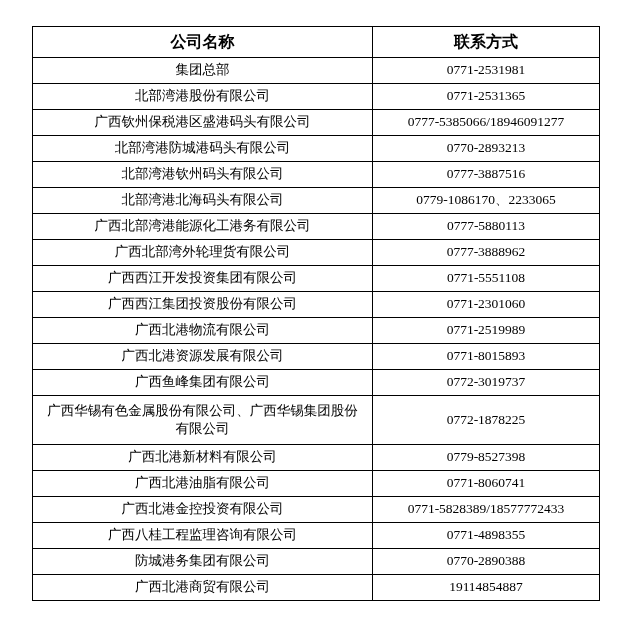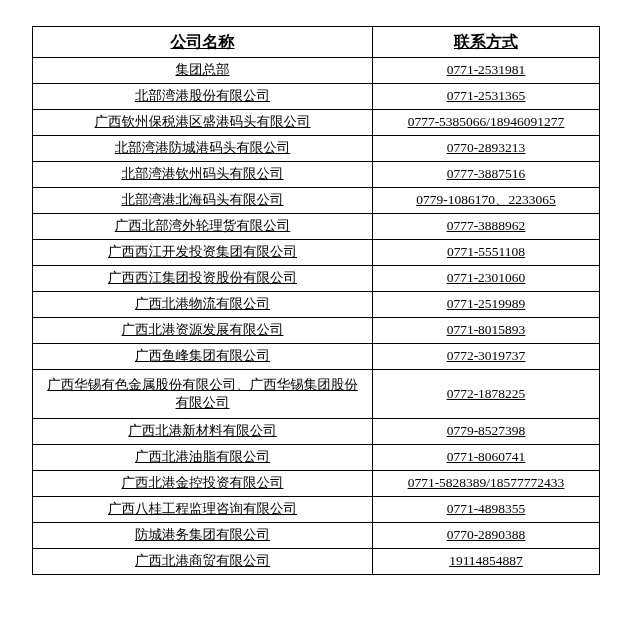--- a/index.html
+++ b/index.html
@@ -12,21 +12,20 @@
     height: 630px;
     font-family: "Liberation Serif", "DejaVu Serif", serif;
     color: #000000;
   }
   .page {
     position: relative;
     width: 631px;
     height: 630px;
     box-sizing: border-box;
     padding: 26px 36px 0 32px;
-    text-decoration: underline;
   }
   table.contact-table {
     width: 567px;
     border-collapse: collapse;
     table-layout: fixed;
   }
   table.contact-table col.col-name { width: 340px; }
   table.contact-table col.col-phone { width: 227px; }
   table.contact-table th,
   table.contact-table td {
@@ -93,20 +92,24 @@
         </tr>
         <tr>
           <td class="name-cell">北部湾港钦州码头有限公司</td>
           <td class="phone-cell">0777-3887516</td>
         </tr>
         <tr>
           <td class="name-cell">北部湾港北海码头有限公司</td>
           <td class="phone-cell">0779-1086170、2233065</td>
         </tr>
         <tr>
+          <td class="name-cell">广西北部湾港能源化工港务有限公司</td>
+          <td class="phone-cell">0777-5880113</td>
+        </tr>
+        <tr>
           <td class="name-cell">广西北部湾外轮理货有限公司</td>
           <td class="phone-cell">0777-3888962</td>
         </tr>
         <tr>
           <td class="name-cell">广西西江开发投资集团有限公司</td>
           <td class="phone-cell">0771-5551108</td>
         </tr>
         <tr>
           <td class="name-cell">广西西江集团投资股份有限公司</td>
           <td class="phone-cell">0771-2301060</td>

